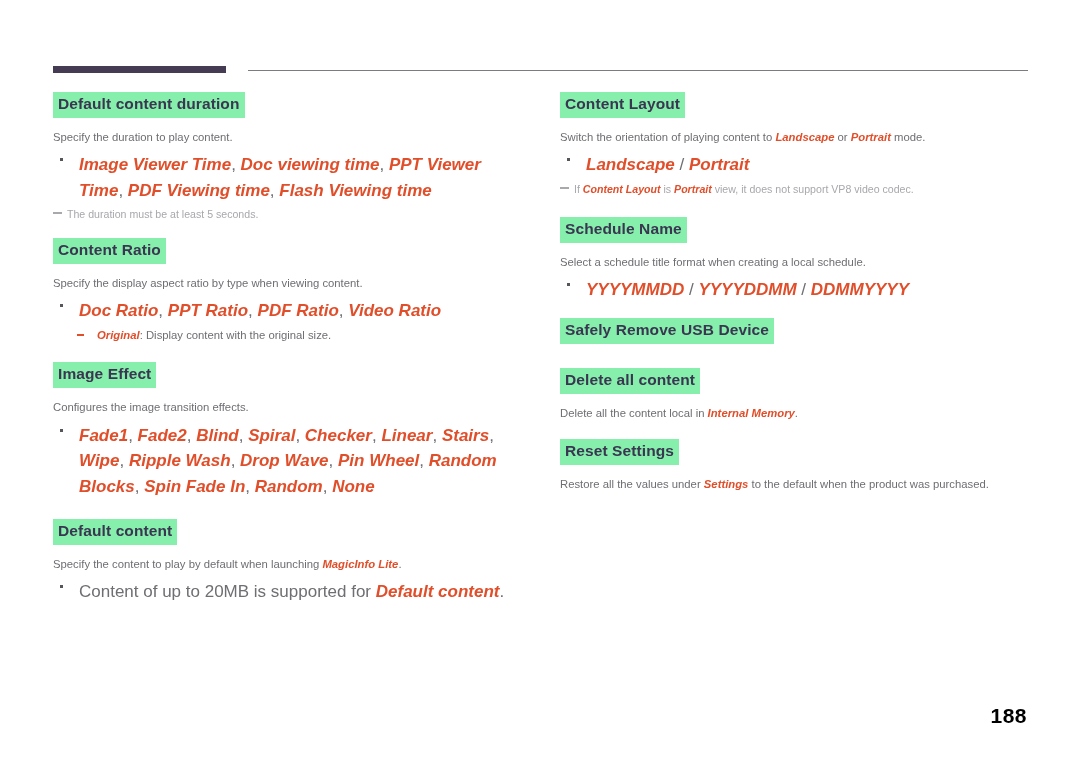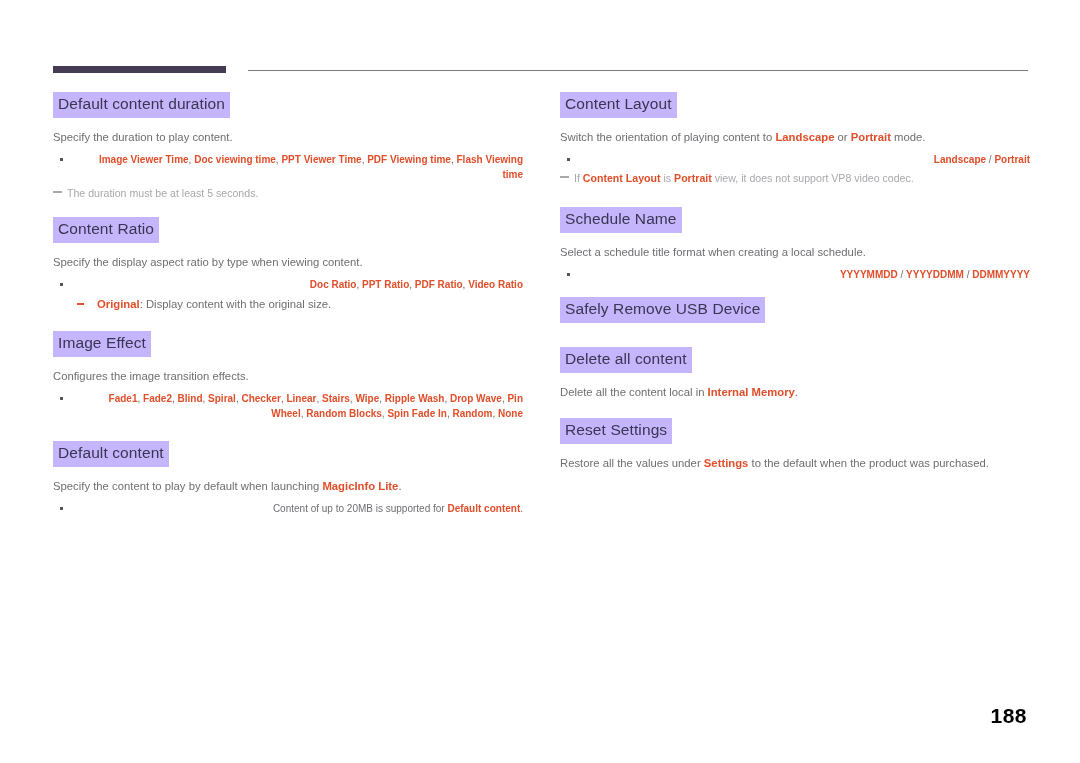--- a/index.html
+++ b/index.html
@@ -51,52 +51,52 @@
     top: 92px;
   }
   .col-left  { left: 53px;  width: 470px; }
   .col-right { left: 560px; width: 470px; }
 
   
   .section { margin-bottom: 2px; }
 
   .heading {
     display: inline-block;
-    background: #c4b5fd;
+    background: #86efac;
     color: #3a3550;
-    font-weight: normal;
+    font-weight: bold;
     font-size: 15.5px;
     line-height: 1.35;
     padding: 2px 5px 3px 5px;
     margin: 0 0 11px 0;
     letter-spacing: 0.1px;
   }
 
   .body-line {
     font-size: 11.3px;
     line-height: 1.45;
     color: #6e6e73;
     margin: 0 0 7px 0;
   }
 
   .hl {
     color: #e04e2a;
     font-weight: bold;
+    font-style: italic;
   }
   .sep { color: #6e6e73; font-weight: normal; }
 
   
   .bullet {
     position: relative;
     padding-left: 26px;
-    font-size: 10px;
+    font-size: 17px;
     line-height: 1.5;
     color: #6e6e73;
     margin: 0 0 4px 0;
-    text-align: right;
   }
   .bullet > .dot {
     position: absolute;
     left: 7px;
     top: 6px;
     width: 3px;
     height: 3px;
     background: #55555a;
   }
 

